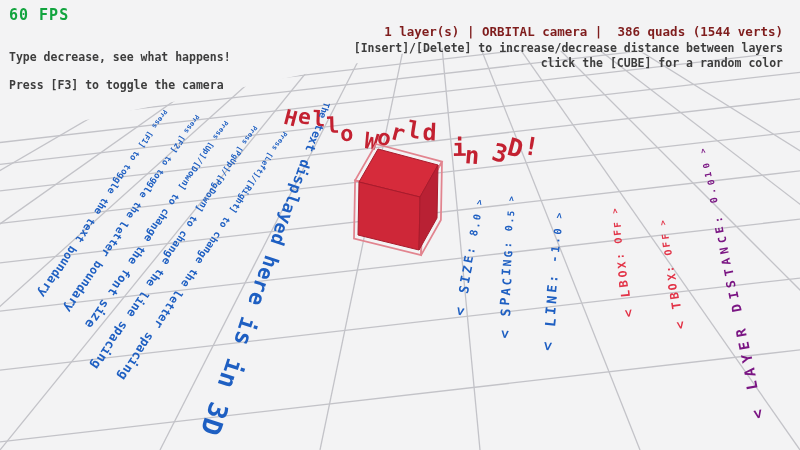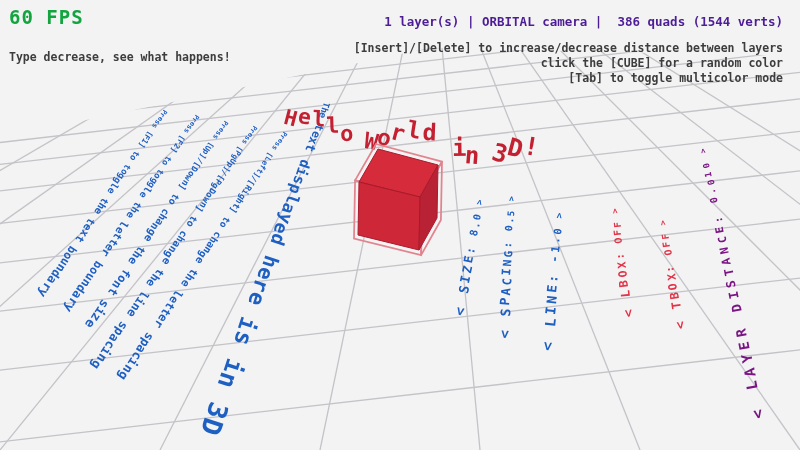--- a/index.html
+++ b/index.html
@@ -10,24 +10,24 @@
         clip-path:polygon(0px 138px,430px 48px,800px 56px,800px 450px,0px 450px);}
   
   #scene-texts{position:absolute;inset:0;z-index:2;}
   .st{position:absolute;left:0;top:0;}
   .g{position:absolute;font-weight:bold;line-height:1;white-space:pre;
      transform-origin:0 0;}
   
   #cube{position:absolute;left:335px;top:128px;z-index:3;cursor:pointer;}
   
   .hud{position:absolute;z-index:4;font-weight:bold;white-space:pre;}
-  #fps{left:9px;top:6px;font-size:19px;letter-spacing:1px;color:#12a43e;}
+  #fps{left:9px;top:6px;font-size:15px;letter-spacing:1px;color:#12a43e;}
   .hl{left:9px;font-size:11.5px;color:#3d3d3d;}
   .hr{right:17px;text-align:right;font-size:11.5px;color:#3d3d3d;}
-  #status{right:17px;top:14px;text-align:right;font-size:12.5px;color:#4c1d95;}
+  #status{right:17px;top:24px;text-align:right;font-size:12.5px;color:#7f1d1d;}
 </style>
 </head>
 <body>
 
 <div id="app">
 
   <svg id="grid" width="800" height="450">
       <line x1="0" y1="98" x2="800" y2="6" stroke="#c3c3c8" stroke-width="1.3"></line>
       <line x1="0" y1="110" x2="800" y2="18" stroke="#c3c3c8" stroke-width="1.3"></line>
       <line x1="0" y1="124.64" x2="800" y2="32.64" stroke="#c3c3c8" stroke-width="1.3"></line>
@@ -454,19 +454,19 @@
 
     <g stroke-width="1" stroke="#a91b2c">
       <polygon points="43,21 103,37 85,69 24,54" fill="#d62b3b"></polygon>
       <polygon points="24,54 85,69 84,122 23,107" fill="#ce2738"></polygon>
       <polygon points="103,37 102,90 84,122 85,69" fill="#b92134"></polygon>
     </g>
   </svg>
 
   <div id="fps" class="hud">60 FPS</div>
   <div class="hud hl" style="top:50px">Type decrease, see what happens!</div>
+  <div class="hud hl" style="top:78px">Press [F3] to toggle the camera</div>
 
   <div id="status" class="hud">1 layer(s) | ORBITAL camera |  386 quads (1544 verts)</div>
   <div class="hud hr" style="top:41px">[Insert]/[Delete] to increase/decrease distance between layers</div>
   <div class="hud hr" style="top:56px">click the [CUBE] for a random color</div>
-  <div class="hud hr" style="top:71px">[Tab] to toggle multicolor mode</div>
 
 </div>
 
 </body></html>

